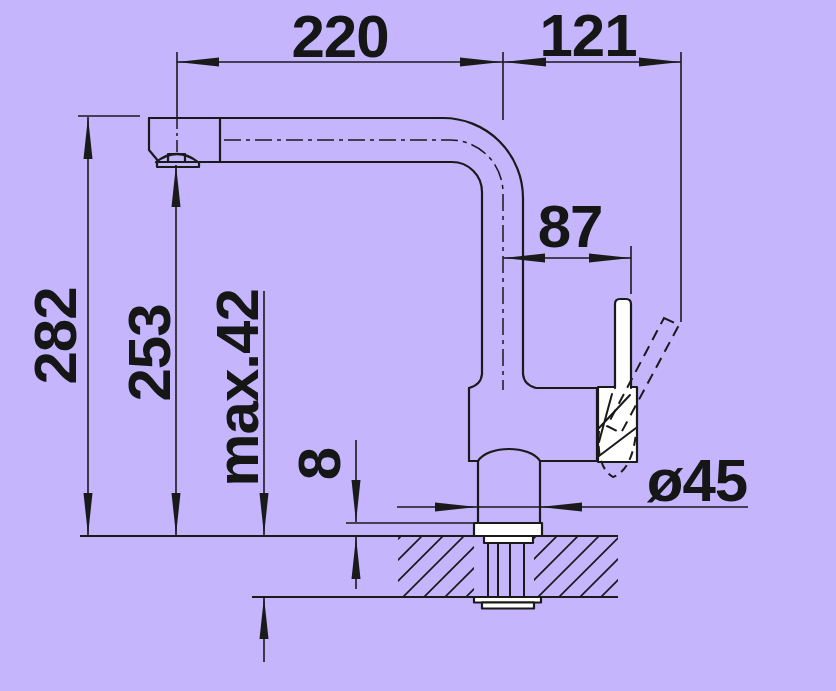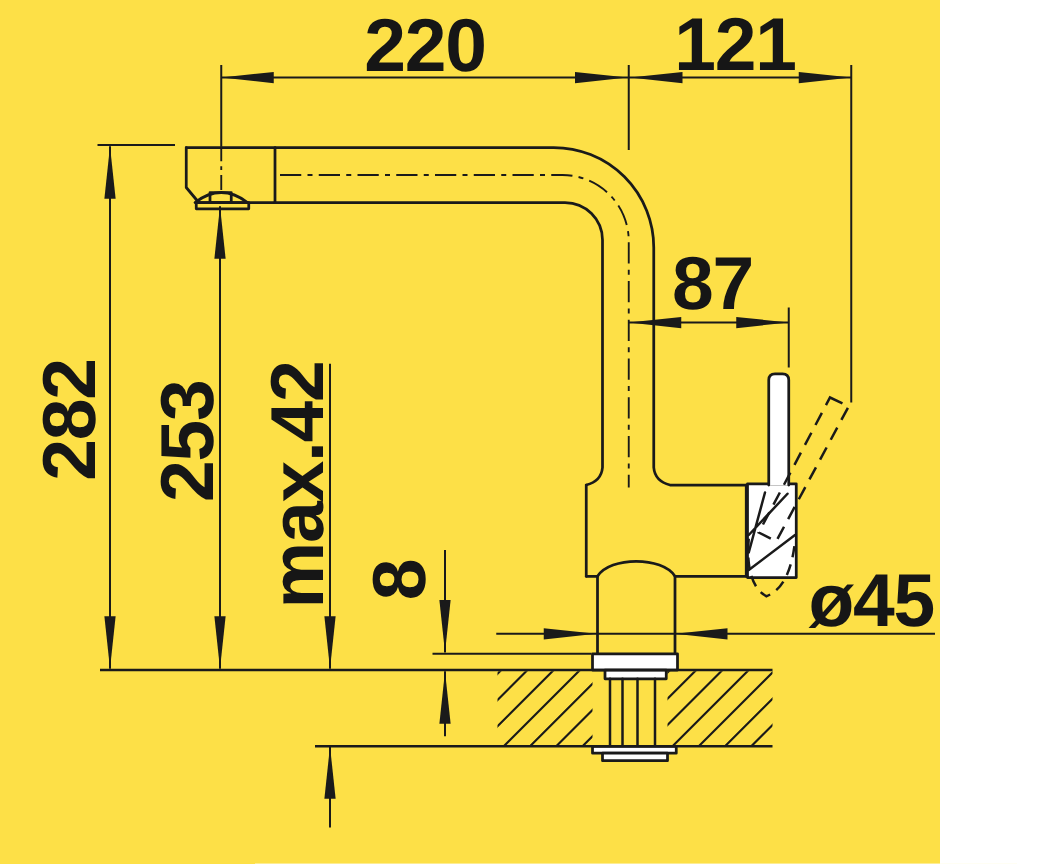--- a/index.html
+++ b/index.html
@@ -1,16 +1,16 @@
 <!DOCTYPE html>
 <html><head>
 <meta charset="utf-8">
 <style>
   html,body{margin:0;padding:0;background:#fff;}
-  .sheet{position:relative;width:752px;height:691px;background:#fde047;overflow:hidden;
+  .sheet{position:relative;width:836px;height:691px;background:#c4b5fd;overflow:hidden;
          font-family:"Liberation Sans",sans-serif;}
   svg{display:block;}
   text{font-family:"Liberation Sans","DejaVu Sans",sans-serif;font-weight:bold;
        font-size:60px;fill:#161616;letter-spacing:-1px;}
 </style>
 </head>
 <body>
 
 <div class="sheet">
 <svg width="836" height="691" viewBox="0 0 836 691">

